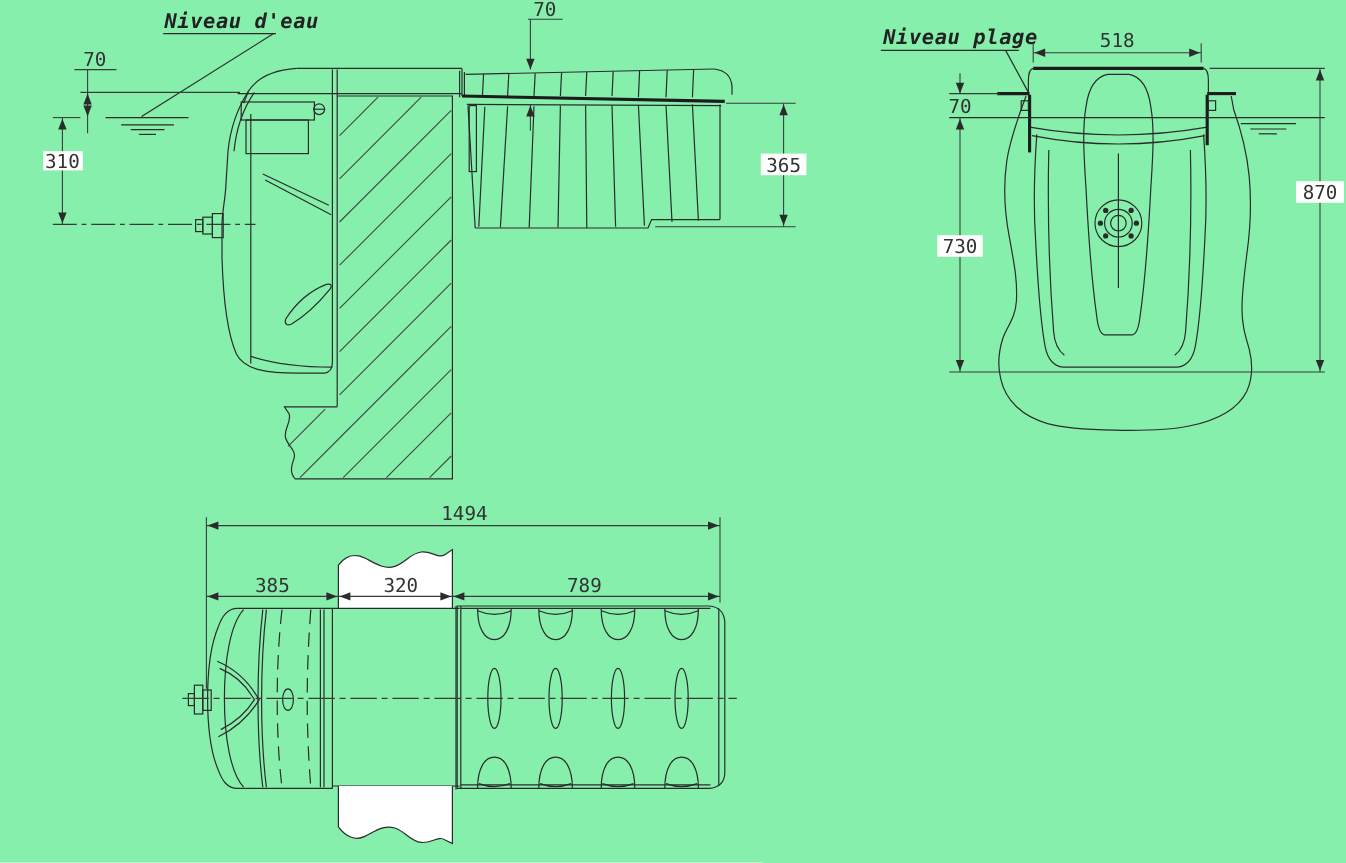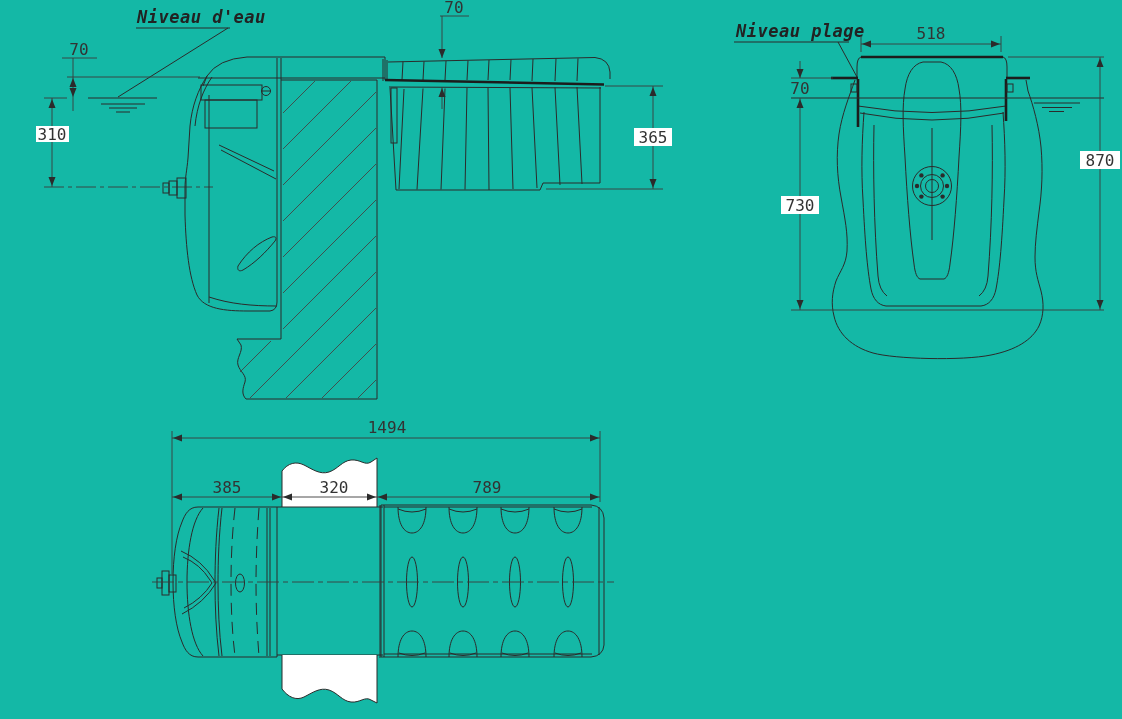--- a/index.html
+++ b/index.html
@@ -1,16 +1,16 @@
 <!DOCTYPE html>
 <html><head>
 <meta charset="utf-8">
 <style>
   html,body{margin:0;padding:0;background:#ffffff;}
-  .canvas{position:relative;width:1122px;height:719px;background:#14b8a6;overflow:hidden;}
+  .canvas{position:relative;width:1122px;height:719px;background:#86efac;overflow:hidden;}
   svg{display:block;}
   .ln{stroke:#2b2b2b;stroke-width:1;fill:none;}
   .thick{stroke:#1c1c1c;stroke-width:2.6;fill:none;}
   .dim{stroke:#3a3a3a;stroke-width:0.9;fill:none;}
   .arr{fill:#2b2b2b;stroke:none;}
   .dimtxt{font-family:"DejaVu Sans Mono","Liberation Mono",monospace;font-size:16px;fill:#333;}
   .lbltxt{font-family:"DejaVu Sans Mono","Liberation Mono",monospace;font-size:17px;font-style:italic;font-weight:600;fill:#222;letter-spacing:0.5px;}
   .bg{fill:#ffffff;stroke:none;}
   .wavy{fill:#ffffff;stroke:#2b2b2b;stroke-width:1;}
 </style>

